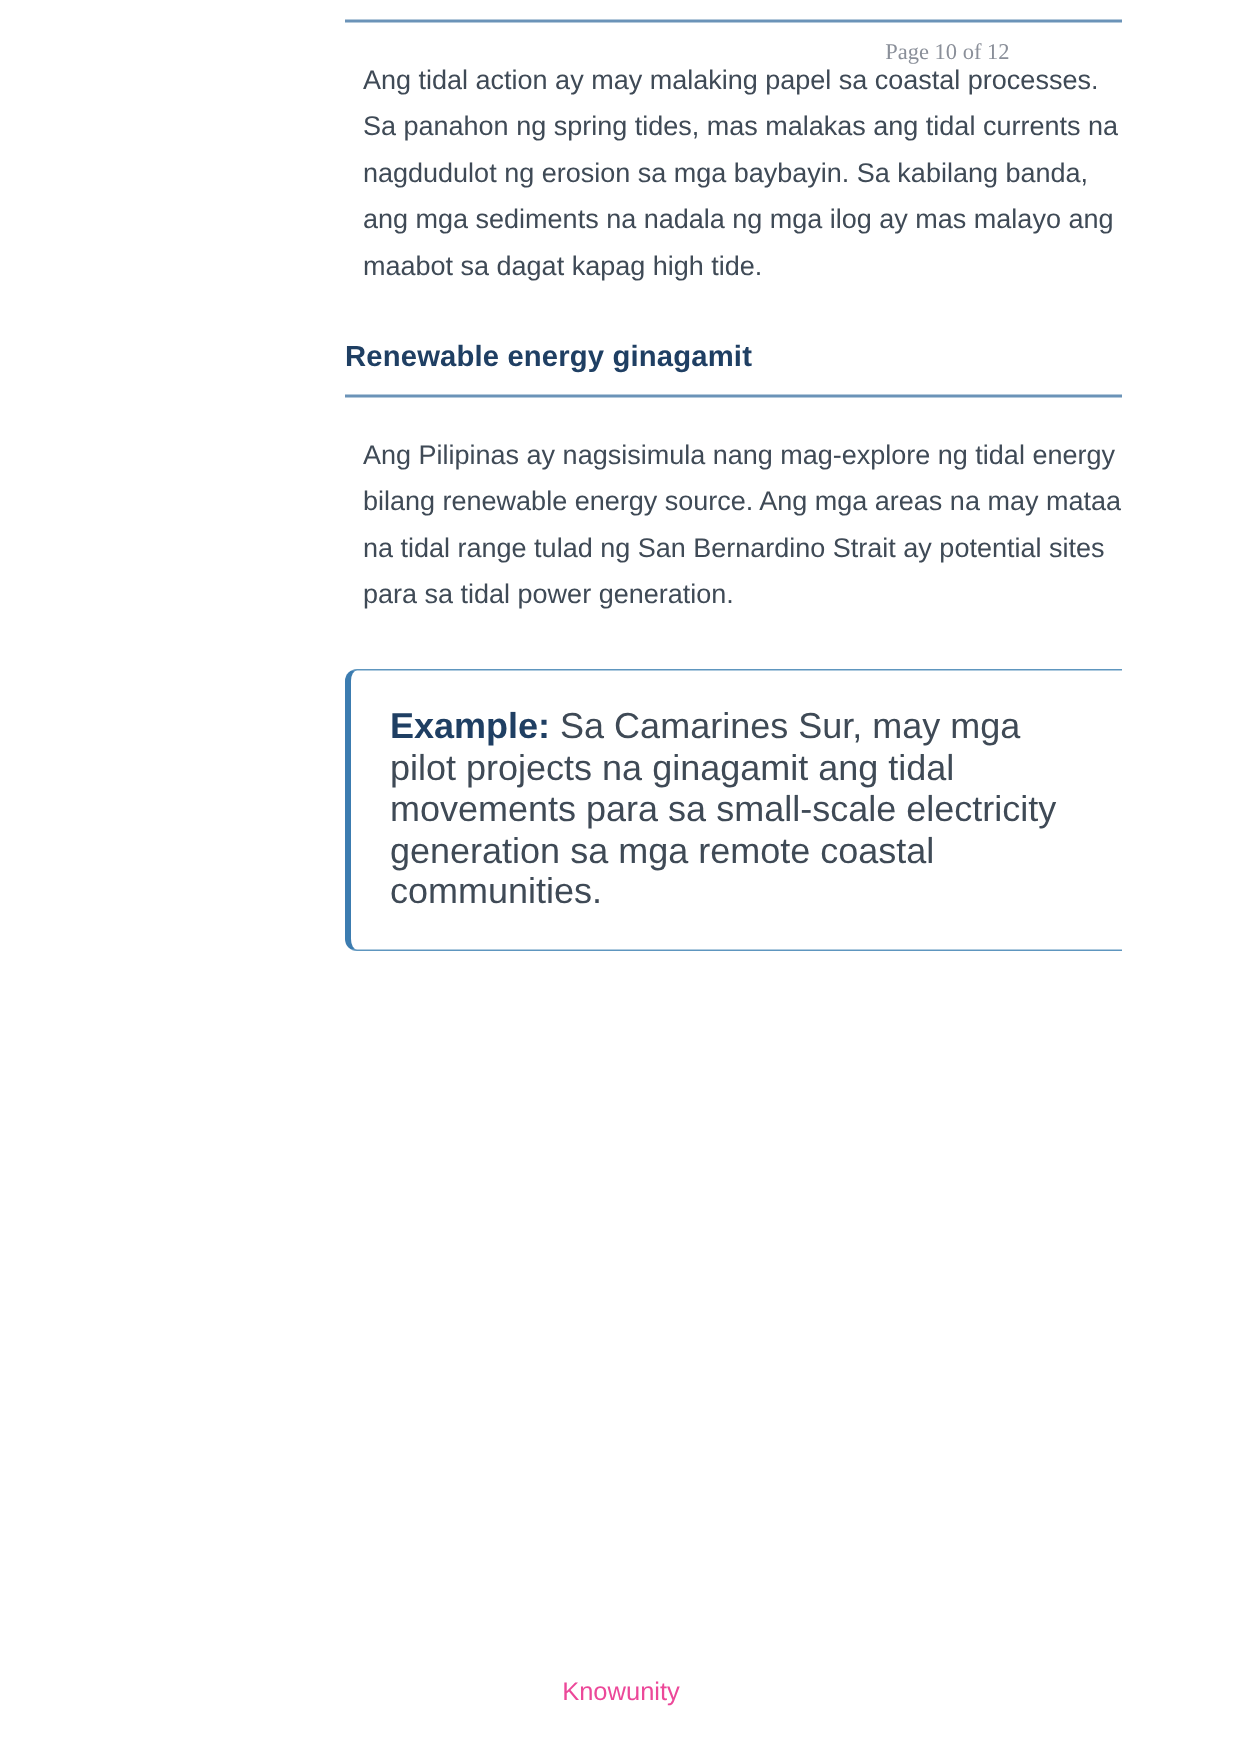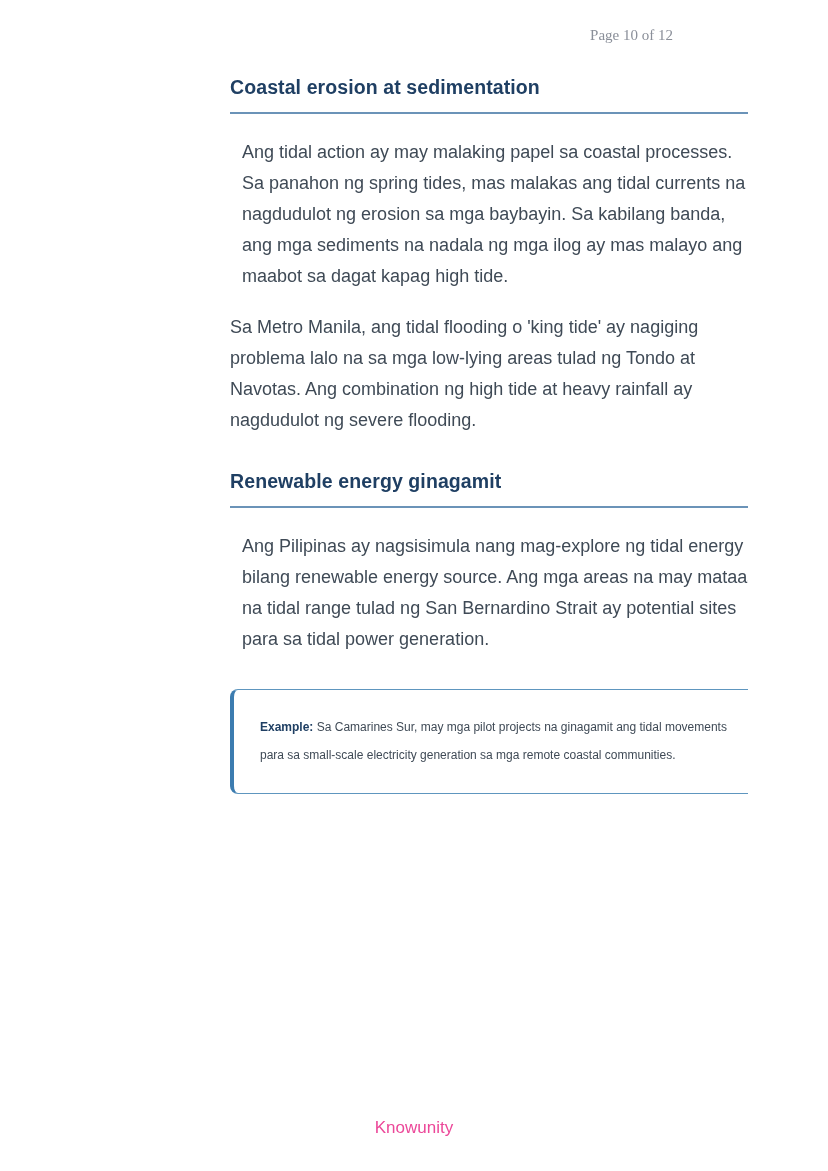--- a/index.html
+++ b/index.html
@@ -50,21 +50,21 @@
   .rule + p.body-paragraph { margin-top: 23px; margin-left: 12px; }
   .example-box {
     margin-top: 34px;
     border: 1.5px solid #5e96bf;
     border-left: 4px solid #3c7cb0;
     border-radius: 8px;
     padding: 24px 28px 24px 26px;
     background: #ffffff;
   }
   .example-box p {
-    font-size: 12px;
+    font-size: 24px;
     line-height: 27.5px;
     color: #3f4a56;
   }
   .example-label {
     font-weight: 700;
     color: #1f3f63;
   }
   .footer-brand {
     position: absolute;
     left: 0;
@@ -78,24 +78,22 @@
 </head>
 <body>
 
 <div class="page">
 
   <div class="page-number">Page 10 of 12</div>
 
   <div class="content">
 
     <section class="section-first">
-      <h2 class="section-heading">Coastal erosion at sedimentation</h2>
       <div class="rule"></div>
       <p class="body-paragraph">Ang tidal action ay may malaking papel sa coastal processes. Sa panahon ng spring tides, mas malakas ang tidal currents na nagdudulot ng erosion sa mga baybayin. Sa kabilang banda, ang mga sediments na nadala ng mga ilog ay mas malayo ang maabot sa dagat kapag high tide.</p>
-      <p class="body-paragraph">Sa Metro Manila, ang tidal flooding o 'king tide' ay nagiging problema lalo na sa mga low-lying areas tulad ng Tondo at Navotas. Ang combination ng high tide at heavy rainfall ay nagdudulot ng severe flooding.</p>
     </section>
 
     <section class="section-second">
       <h2 class="section-heading">Renewable energy ginagamit</h2>
       <div class="rule"></div>
       <p class="body-paragraph">Ang Pilipinas ay nagsisimula nang mag-explore ng tidal energy bilang renewable energy source. Ang mga areas na may mataas na tidal range tulad ng San Bernardino Strait ay potential sites para sa tidal power generation.</p>
 
       <div class="example-box">
         <p><span class="example-label">Example:</span> <span>Sa Camarines Sur, may mga pilot projects na ginagamit ang tidal movements para sa small-scale electricity generation sa mga remote coastal communities.</span></p>
       </div>

